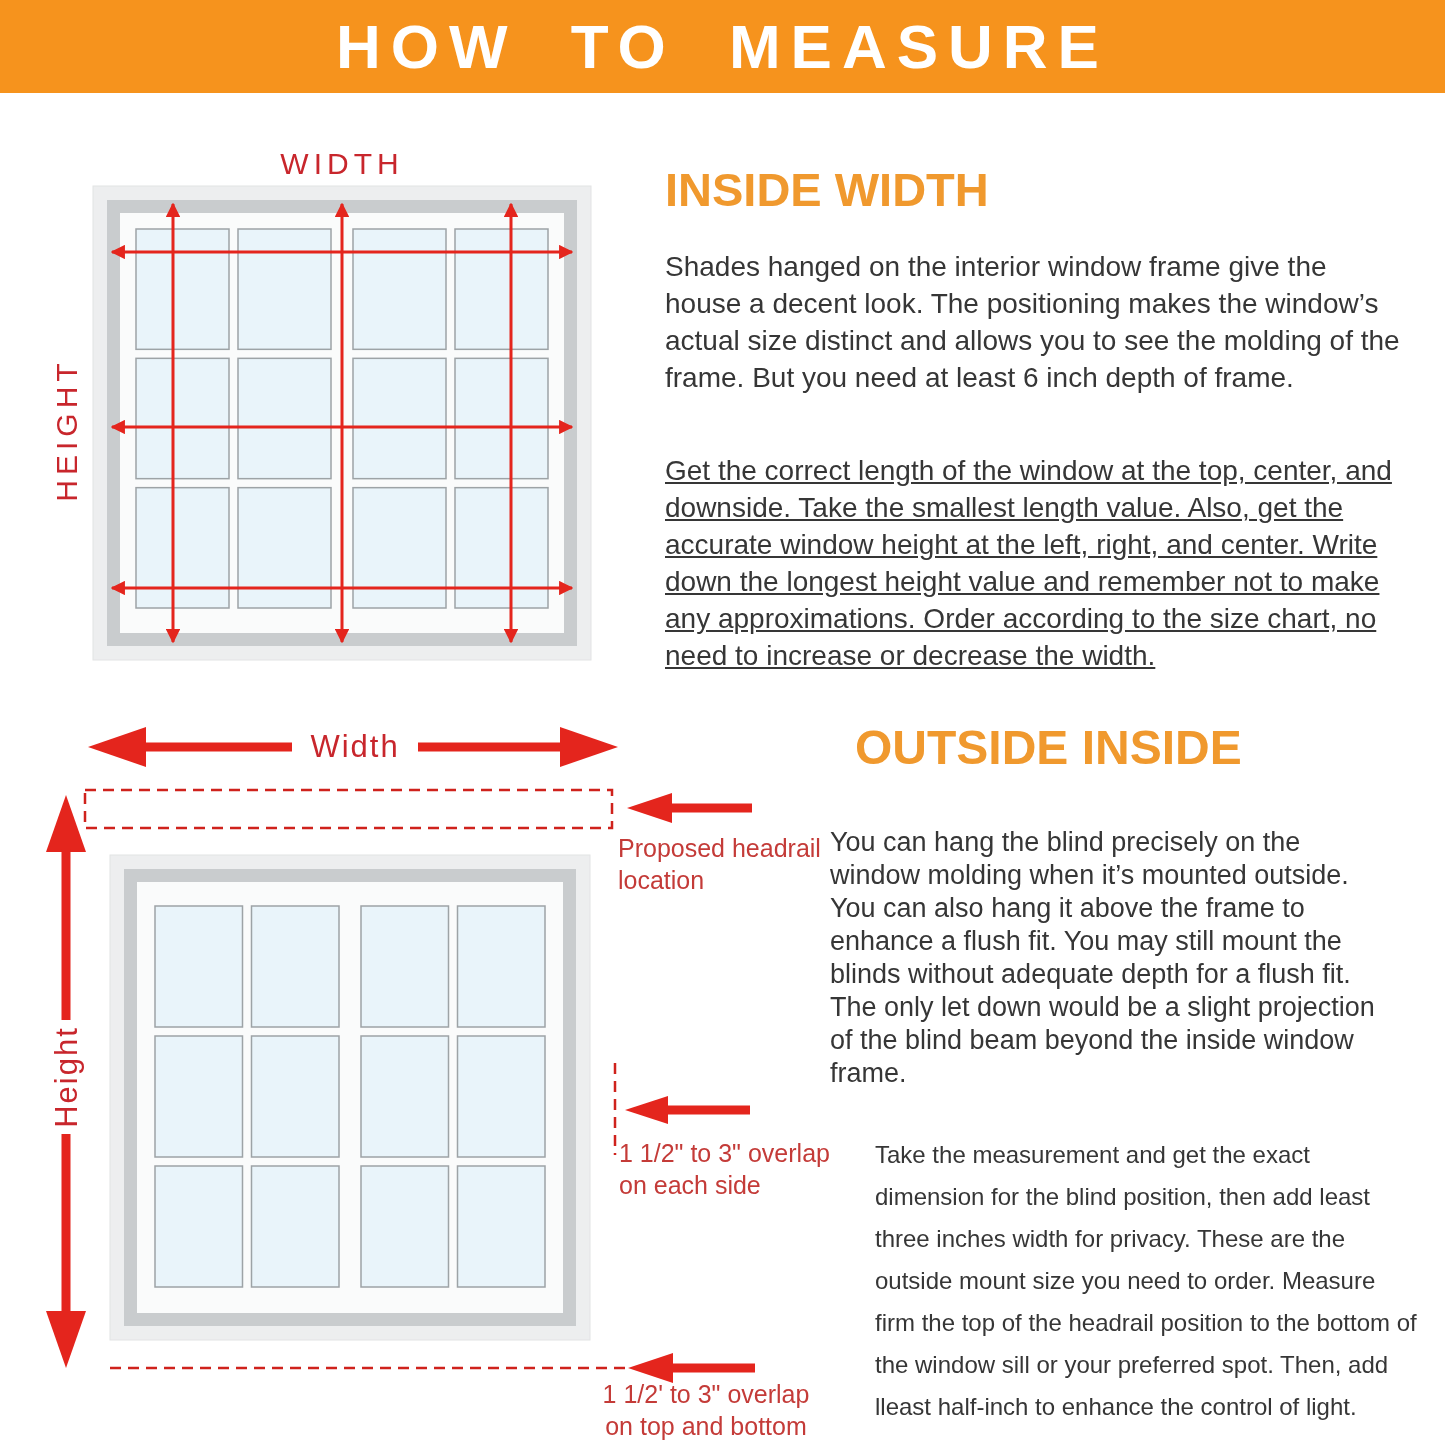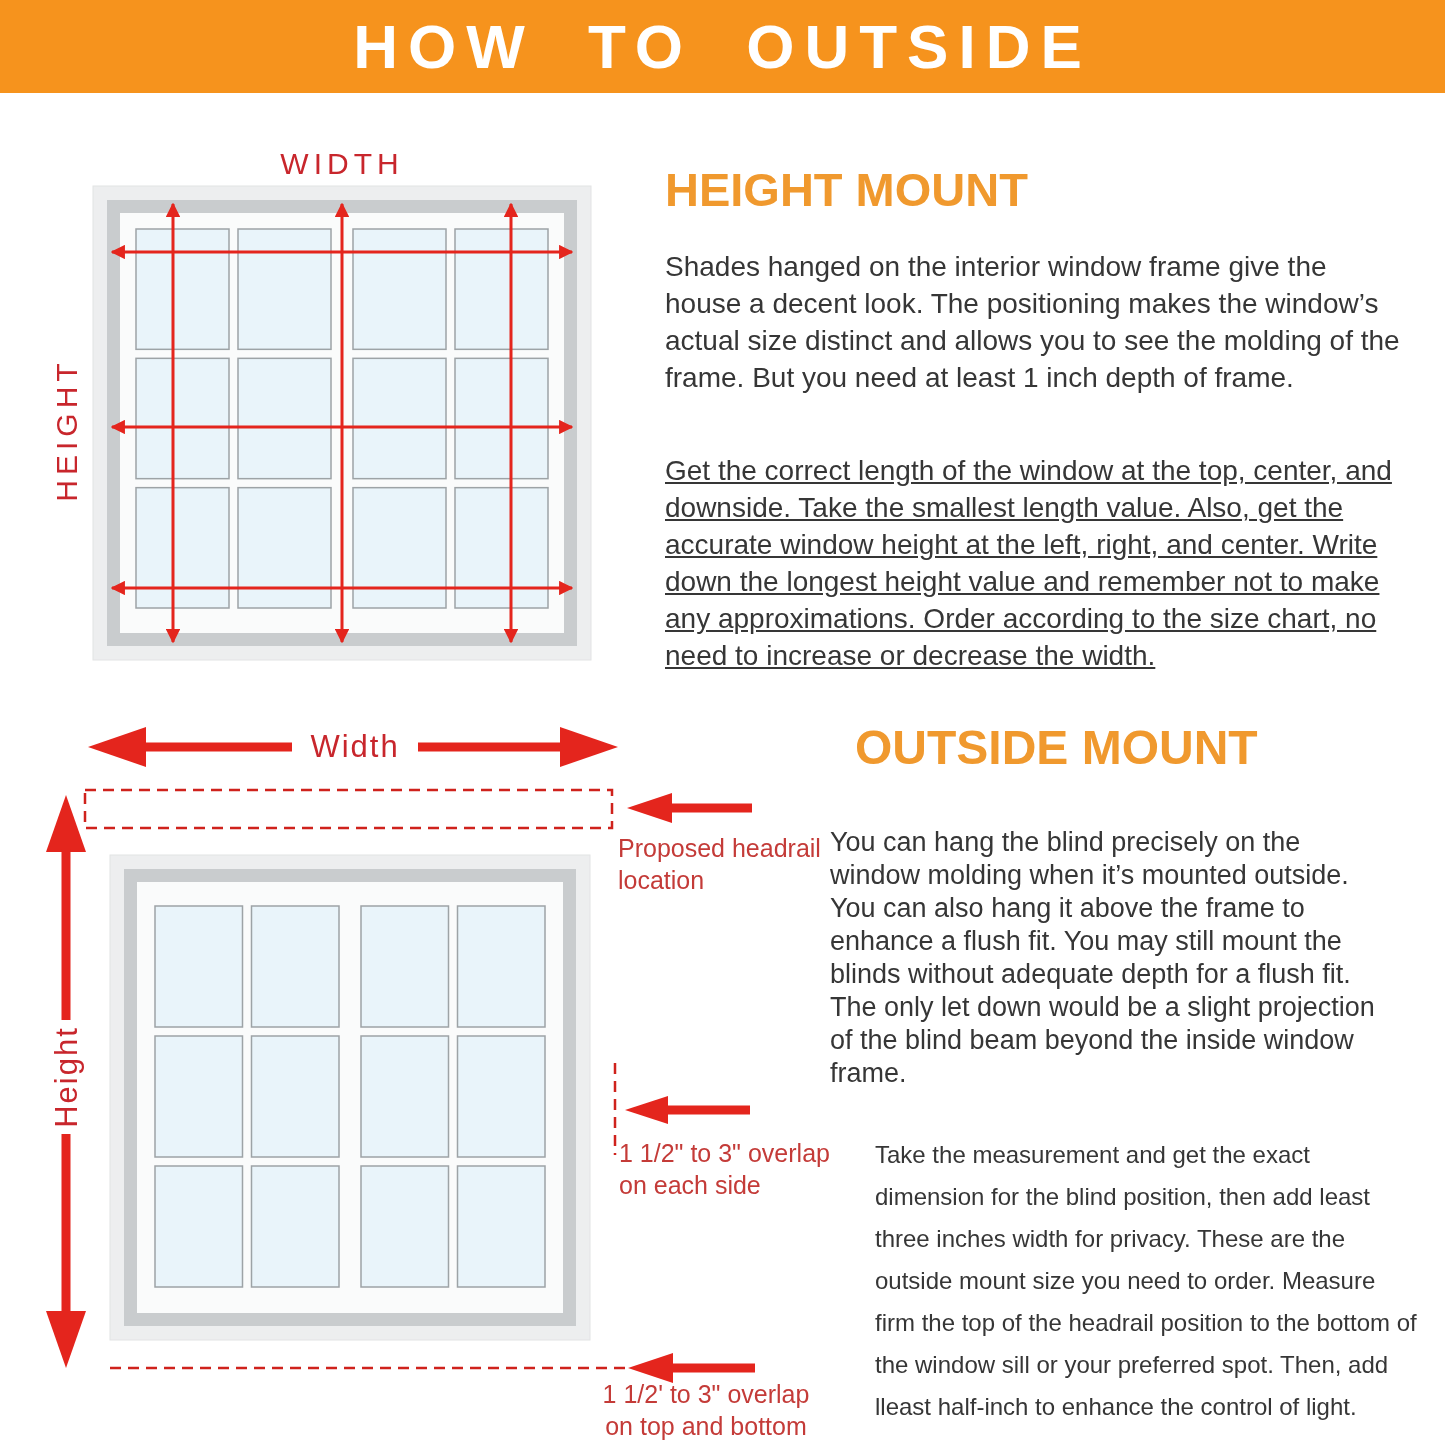--- a/index.html
+++ b/index.html
@@ -69,21 +69,21 @@
   .outside-p1{left:830px;top:826px;width:545px;font-size:27px;line-height:33px;}
   .outside-p2{left:875px;top:1134px;width:545px;font-size:24px;line-height:42px;}
   h2.textcol{color:var(--heading_orange);}
 </style>
 </head>
 <body>
 
 <div class="canvas">
 
   <header class="banner">
-    <h1>HOW TO OUTSIDE</h1>
+    <h1>HOW TO MEASURE</h1>
   </header>
 
   <svg class="diag diag-a" viewBox="0 0 650 580">
     <defs>
       <marker id="ah" viewBox="0 0 10 10" refX="9" refY="5" markerWidth="4.8" markerHeight="4.8" orient="auto-start-reverse">
         <path d="M0 0 L10 5 L0 10 z"></path>
       </marker>
     </defs>
 
     <text class="dim-label" x="342" y="44" text-anchor="middle">WIDTH</text>
@@ -113,22 +113,22 @@
       <line x1="112" y1="122" x2="572" y2="122"></line>
       <line x1="112" y1="297" x2="572" y2="297"></line>
       <line x1="112" y1="458" x2="572" y2="458"></line>
       <line x1="173" y1="74" x2="173" y2="512"></line>
       <line x1="342" y1="74" x2="342" y2="512"></line>
       <line x1="511" y1="74" x2="511" y2="512"></line>
     </g>
   </svg>
 
   <section>
-    <h2 class="textcol inside-heading">HEIGHT MOUNT</h2>
-    <p class="textcol inside-p1">Shades hanged on the interior window frame give the house a decent look. The positioning makes the window’s actual size distinct and allows you to see the molding of the frame. But you need at least 1 inch depth of frame.</p>
+    <h2 class="textcol inside-heading">INSIDE WIDTH</h2>
+    <p class="textcol inside-p1">Shades hanged on the interior window frame give the house a decent look. The positioning makes the window’s actual size distinct and allows you to see the molding of the frame. But you need at least 6 inch depth of frame.</p>
     <p class="textcol inside-p2">Get the correct length of the window at the top, center, and downside. Take the smallest length value. Also, get the accurate window height at the left, right, and center. Write down the longest height value and remember not to make any approximations. Order according to the size chart, no need to increase or decrease the width.</p>
   </section>
 
   <svg class="diag diag-b" viewBox="0 0 870 740">
 
     <g>
       <polygon class="thick" points="88,42 146,22 146,62"></polygon>
       <rect class="thick" x="143" y="37.5" width="149" height="9"></rect>
       <rect class="thick" x="418" y="37.5" width="145" height="9"></rect>
       <polygon class="thick" points="618,42 560,22 560,62"></polygon>
@@ -182,18 +182,18 @@
     <path class="dashed" d="M110 663 H628"></path>
     <g>
       <polygon class="thick" points="628,663 673,648 673,678"></polygon>
       <rect class="thick" x="671" y="658.5" width="84" height="9"></rect>
     </g>
     <text class="annot" x="706" y="698" text-anchor="middle">1 1/2' to 3" overlap</text>
     <text class="annot" x="706" y="730" text-anchor="middle">on top and bottom</text>
   </svg>
 
   <section>
-    <h2 class="textcol outside-heading">OUTSIDE MOUNT</h2>
+    <h2 class="textcol outside-heading">OUTSIDE INSIDE</h2>
     <p class="textcol outside-p1">You can hang the blind precisely on the window molding when it’s mounted outside. You can also hang it above the frame to enhance a flush fit. You may still mount the blinds without adequate depth for a flush fit. The only let down would be a slight projection of the blind beam beyond the inside window frame.</p>
     <p class="textcol outside-p2">Take the measurement and get the exact dimension for the blind position, then add least three inches width for privacy. These are the outside mount size you need to order. Measure firm the top of the headrail position to the bottom of the window sill or your preferred spot. Then, add lleast half-inch to enhance the control of light.</p>
   </section>
 
 </div>
 
 </body></html>

